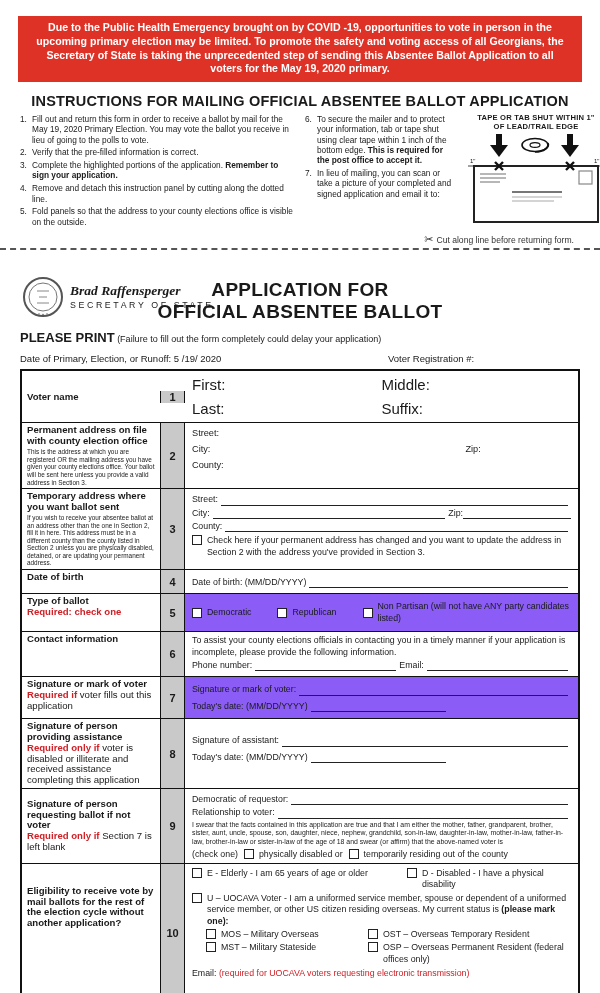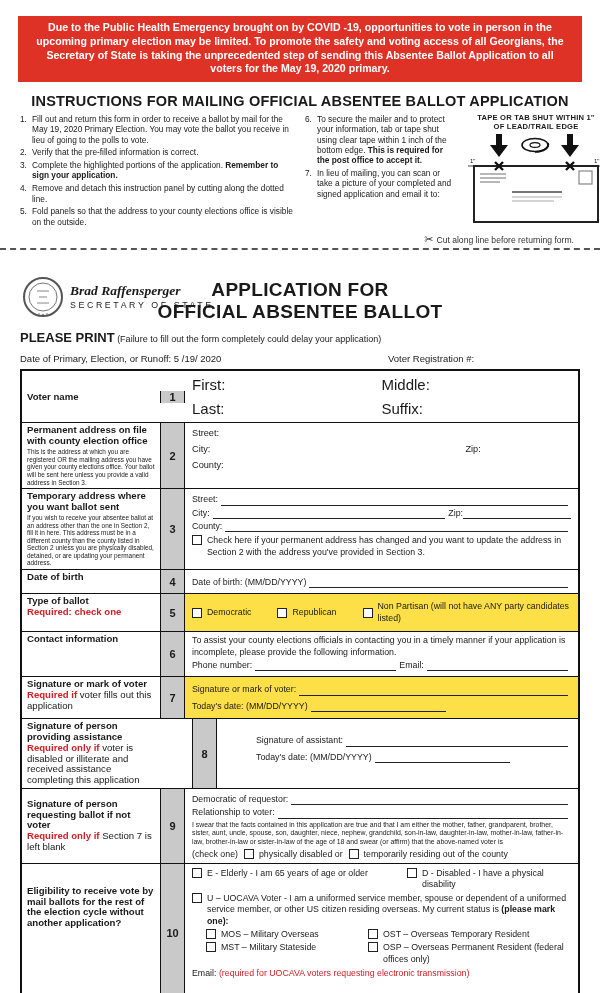--- a/index.html
+++ b/index.html
@@ -49,35 +49,35 @@
   .dl-right { margin-left:auto; width:192px; flex:none; }
 
   
   .apptable { margin:0 20px; border:2px solid #111; }
   .row { display:flex; border-top:1.5px solid #111; }
   .row:first-child { border-top:none; }
   .c-label { width:138px; flex:none; padding:2px 4px 2px 5px; }
   .c-num { width:25px; flex:none; background:#c9c9c9; border-left:1.5px solid #111; border-right:1.5px solid #111;
            display:flex; align-items:center; justify-content:center; font-weight:bold; font-size:11px; }
   .c-body { flex:1; padding:3px 7px; font-size:8.8px; line-height:1.3; }
-  .c-body.yellow { background:#fde047; }
+  .c-body.yellow { background:#8b5cf6; }
   .lt { font-weight:bold; font-size:9.6px; line-height:1.12; }
   .lred { font-weight:bold; color:#cf2026; }
   .lmix { font-size:9.6px; line-height:1.12; }
   .lnote { font-size:6.4px; line-height:1.18; margin-top:1.5px; }
   .grid2 { display:grid; grid-template-columns:1fr 1fr; row-gap:4px; padding:1px 0; font-size:15px; }
   .fl { display:flex; align-items:flex-end; margin:2px 0; }
   .fill { flex:1; border-bottom:1px solid #222; height:9px; margin:0 3px; }
   .fillw { display:inline-block; border-bottom:1px solid #222; height:9px; vertical-align:bottom; }
   .cb { width:10px; height:10px; border:1.3px solid #222; background:#fff; flex:none; display:inline-block; margin-right:5px; vertical-align:-1px; }
   .opts { display:flex; align-items:center; padding:4px 0; }
   .opt { display:flex; align-items:center; margin-right:26px; }
   .fine { font-size:6.9px; line-height:1.25; margin:1px 0; }
   .r1{min-height:30px;align-items:center;} .r2{min-height:60px;} .r3{min-height:72px;} .r4{min-height:24px;}
-  .r5{min-height:32px;} .r6{min-height:34px;} .r7{min-height:42px;} .r8{min-height:66px;gap:32px;}
+  .r5{min-height:32px;} .r6{min-height:34px;} .r7{min-height:42px;} .r8{min-height:66px;}
   .r9{min-height:74px;} .r10{min-height:86px;}
   .redtxt { color:#cf2026; }
 
   svg text { font-family:"Liberation Sans", sans-serif; }
 </style>
 </head>
 <body>
 
 <div class="page">
 

